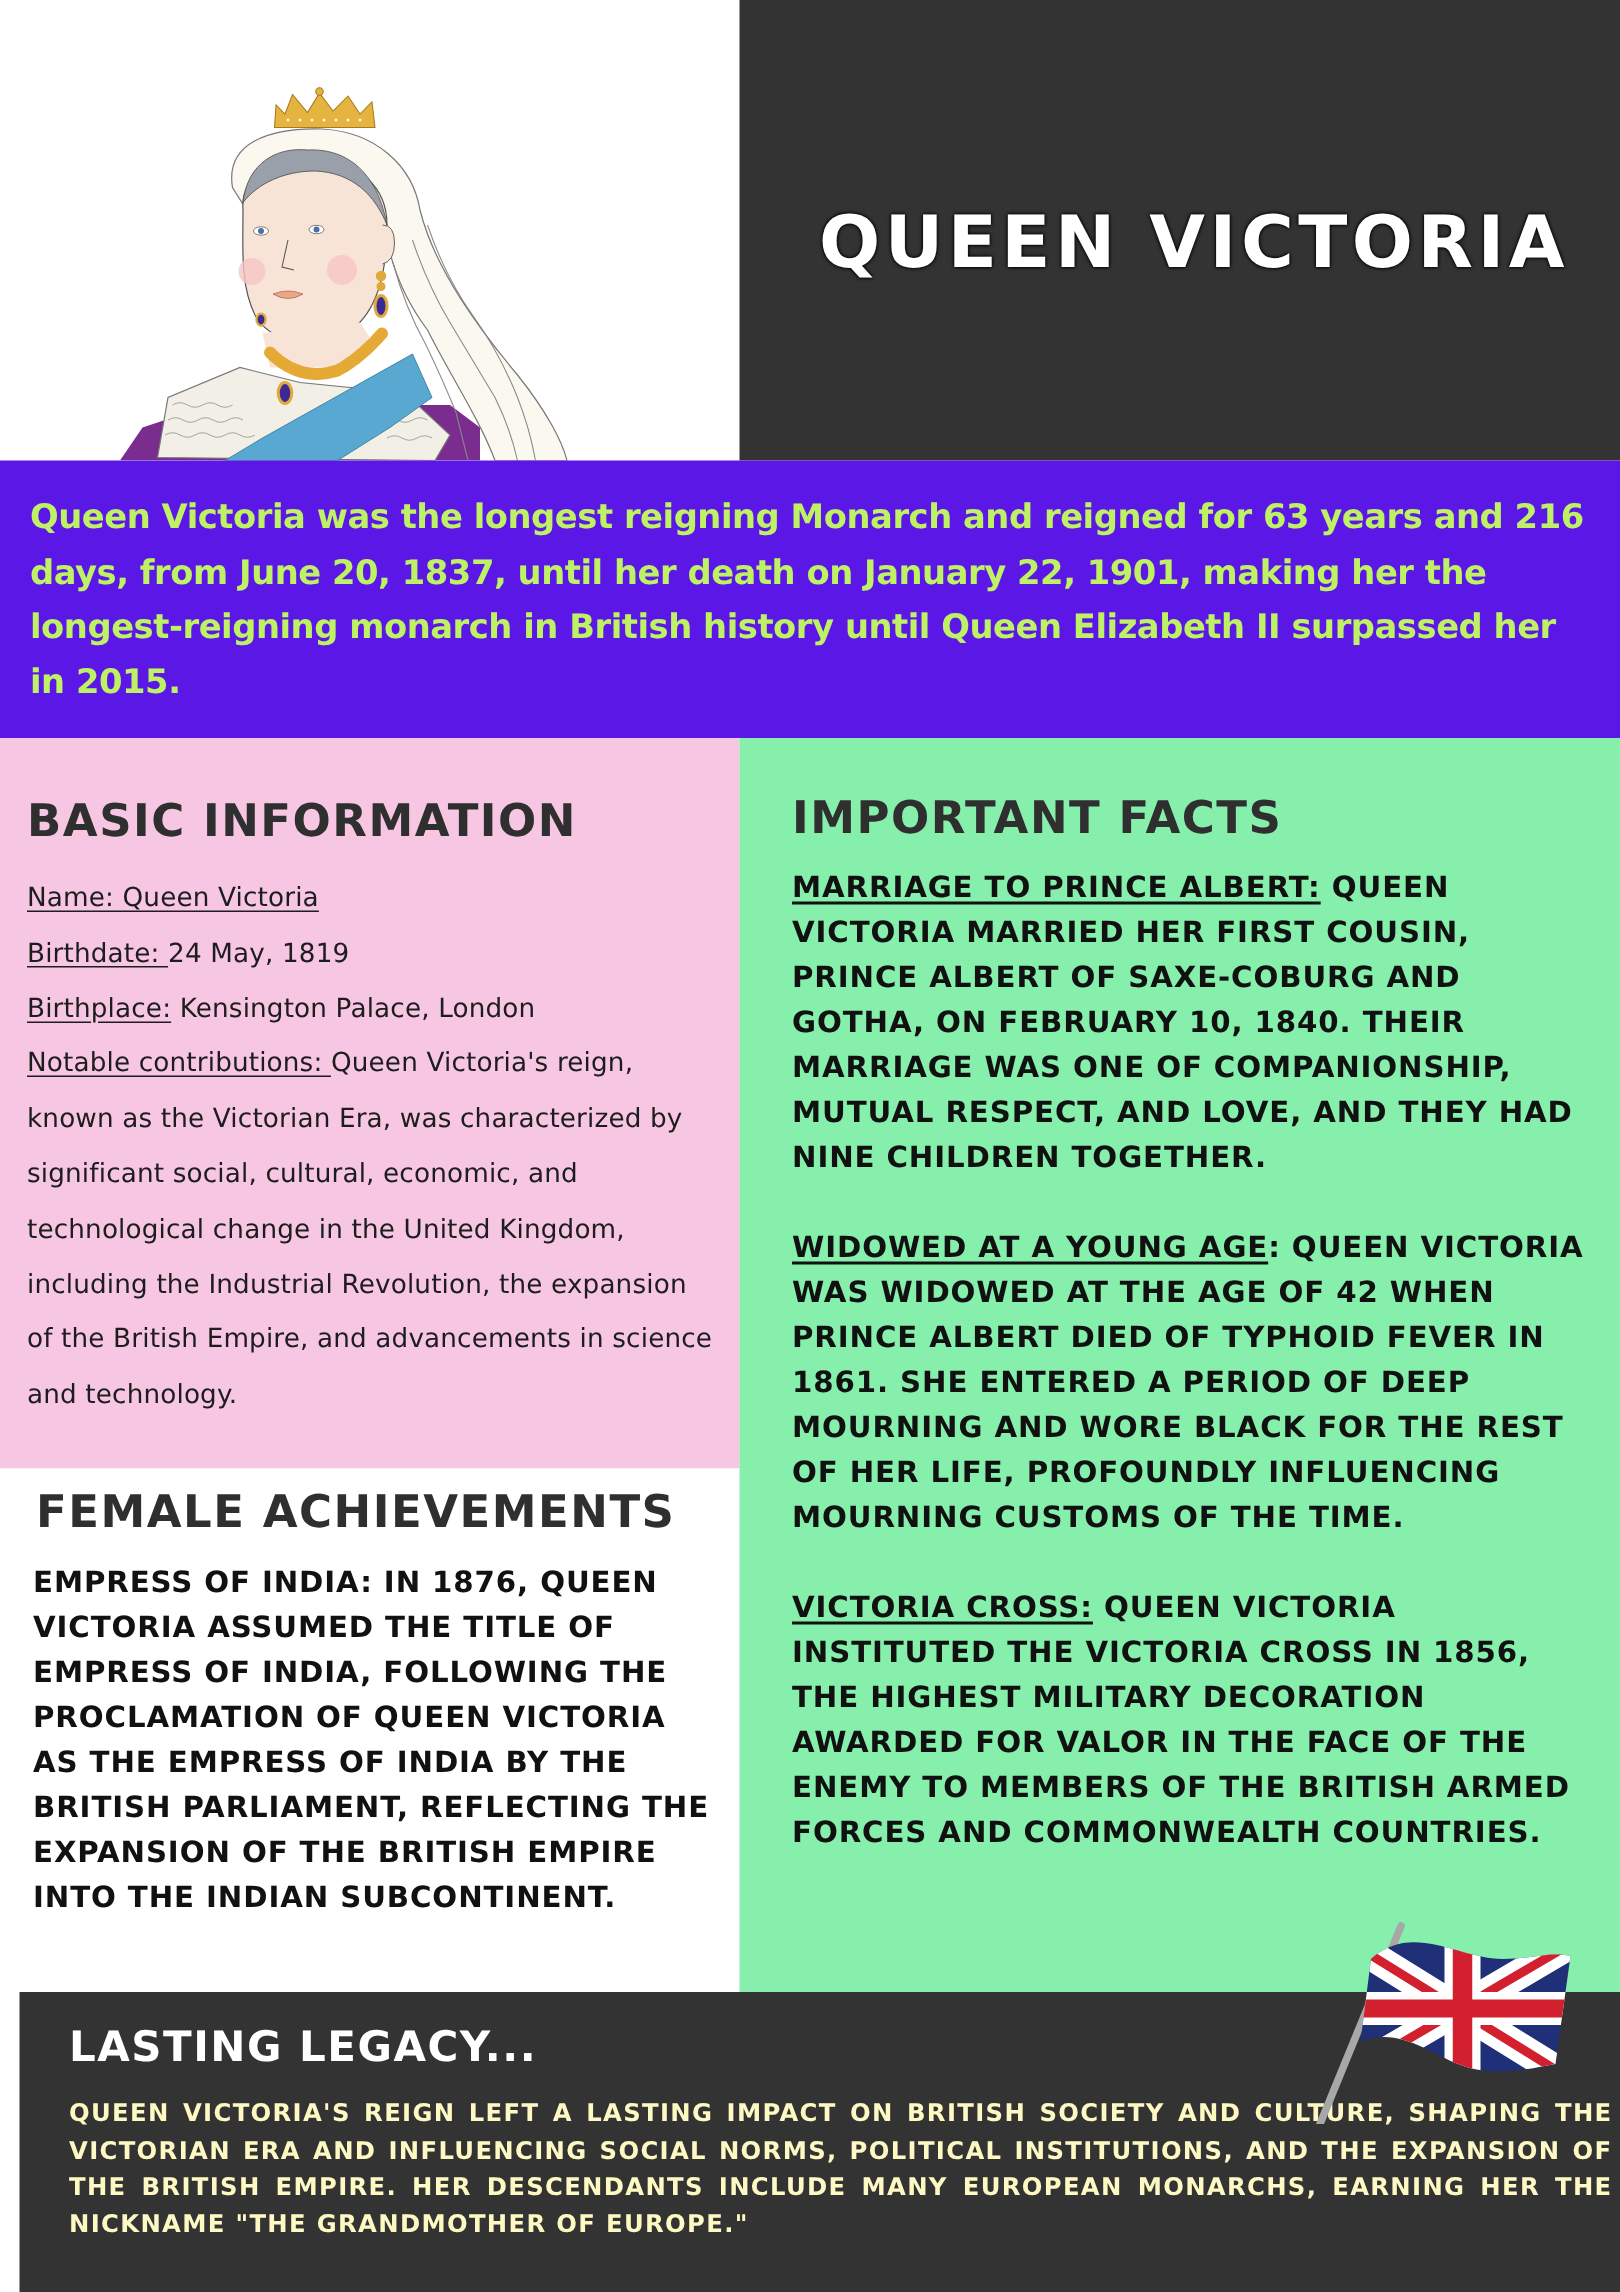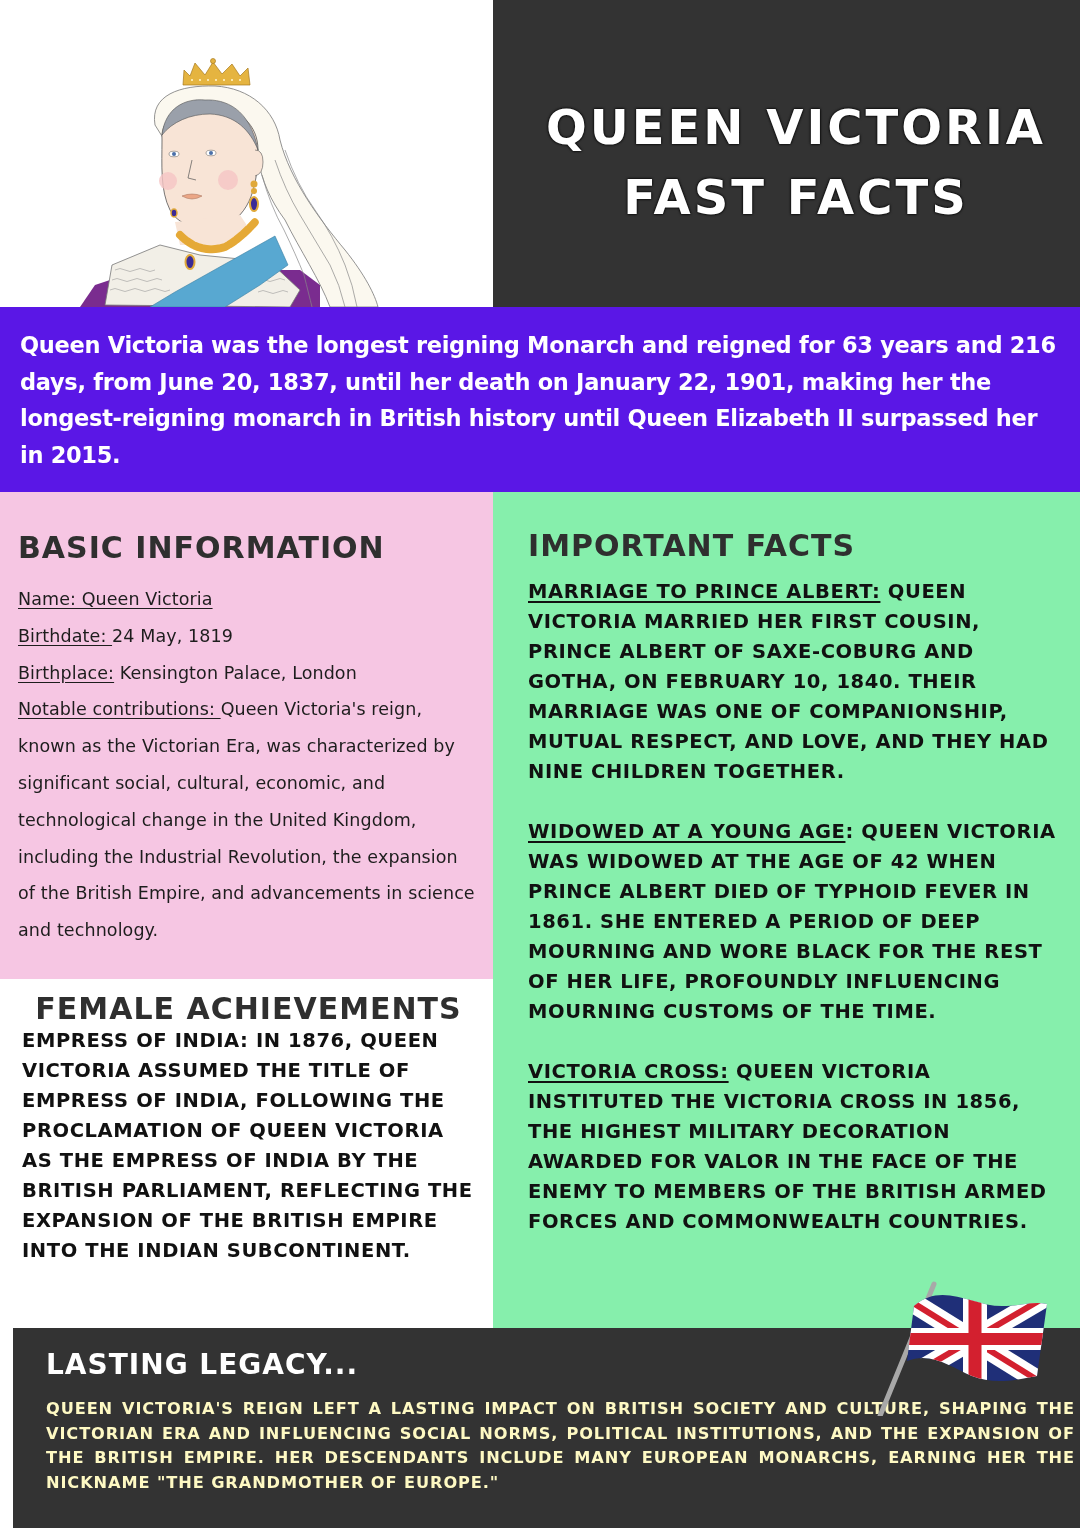--- a/index.html
+++ b/index.html
@@ -11,32 +11,32 @@
   
   #portrait-panel { left: 0; top: 0; width: 493px; height: 307px; background: #ffffff; overflow: hidden; }
   #portrait-panel svg { position: absolute; left: 0; top: 0; }
 
   
   #title-panel { left: 493px; top: 0; width: 587px; height: 307px; background: #333333; display: flex; flex-direction: column; align-items: center; justify-content: center; padding-top: 16px; }
   .title-line { font-family: "DejaVu Sans", sans-serif; font-weight: bold; color: #ffffff; font-size: 48px; letter-spacing: 3px; line-height: 70px; text-shadow: 0 0 2px #000, 0 0 3px #000; }
 
   
   #intro-band { left: 0; top: 307px; width: 1080px; height: 185px; background: #5a17e6; padding: 20px 20px 0 20px; }
-  #intro-text { color: #ffffff; font-weight: bold; font-size: 22.5px; line-height: 36.5px; font-family: "DejaVu Sans", sans-serif; letter-spacing: -0.3px; }
+  #intro-text { color: #bef264; font-weight: bold; font-size: 22.5px; line-height: 36.5px; font-family: "DejaVu Sans", sans-serif; letter-spacing: -0.3px; }
 
   
   #basic-info { left: 0; top: 492px; width: 493px; height: 487px; background: #f6c6e3; padding: 38px 18px 0 18px; }
   .section-heading { font-family: "DejaVu Sans", sans-serif; font-weight: bold; font-size: 30px; letter-spacing: 1px; color: #2f2f2f; }
   #basic-heading { margin-bottom: 16px; }
   .info-line { font-size: 17.5px; line-height: 36.8px; color: #1d1d1d; font-family: "DejaVu Sans", sans-serif; letter-spacing: 0.1px; }
   .u { text-decoration: underline; text-underline-offset: 3px; }
 
   
   #female-ach { left: 0; top: 979px; width: 493px; height: 349px; background: #ffffff; padding: 12px 20px 0 22px; }
-  #female-heading { padding-left: 2px; text-align: center; }
+  #female-heading { margin-bottom: 14px; padding-left: 2px; }
   .caps-text { font-family: "DejaVu Sans", sans-serif; font-weight: bold; text-transform: uppercase; font-size: 19.5px; line-height: 30px; color: #111; letter-spacing: 0.6px; }
 
   
   #important-facts { left: 493px; top: 492px; width: 602px; height: 836px; background: #86efac; padding: 36px 36px 0 35px; }
   #facts-heading { margin-bottom: 14px; }
   .fact { margin-bottom: 30px; }
   .fact-title { text-decoration: underline; text-underline-offset: 3px; text-decoration-thickness: 2px; }
 
   
   #legacy { left: 0; top: 1328px; width: 1080px; height: 200px; background: #333333; padding: 20px 16px 0 33px; margin-left: 13px; }
@@ -109,21 +109,20 @@
         <circle cx="216" cy="80" r="1"></circle>
         <circle cx="224" cy="80" r="1"></circle>
         <circle cx="232" cy="80" r="1"></circle>
         <circle cx="240" cy="80" r="1"></circle>
     </g>
   </svg>
 </div>
 
 <div id="title-panel" class="block">
   <div class="title-line">QUEEN VICTORIA</div>
-  <div class="title-line">FAST FACTS</div>
 </div>
 
 <div id="intro-band" class="block">
   <p id="intro-text">Queen Victoria was the longest reigning Monarch and reigned for 63 years and 216 days, from June 20, 1837, until her death on January 22, 1901, making her the longest-reigning monarch in British history until Queen Elizabeth II surpassed her in 2015.</p>
 </div>
 
 <div id="basic-info" class="block">
   <h2 id="basic-heading" class="section-heading">BASIC INFORMATION</h2>
   <div class="info-line">
     <span class="u">Name: Queen Victoria</span>

